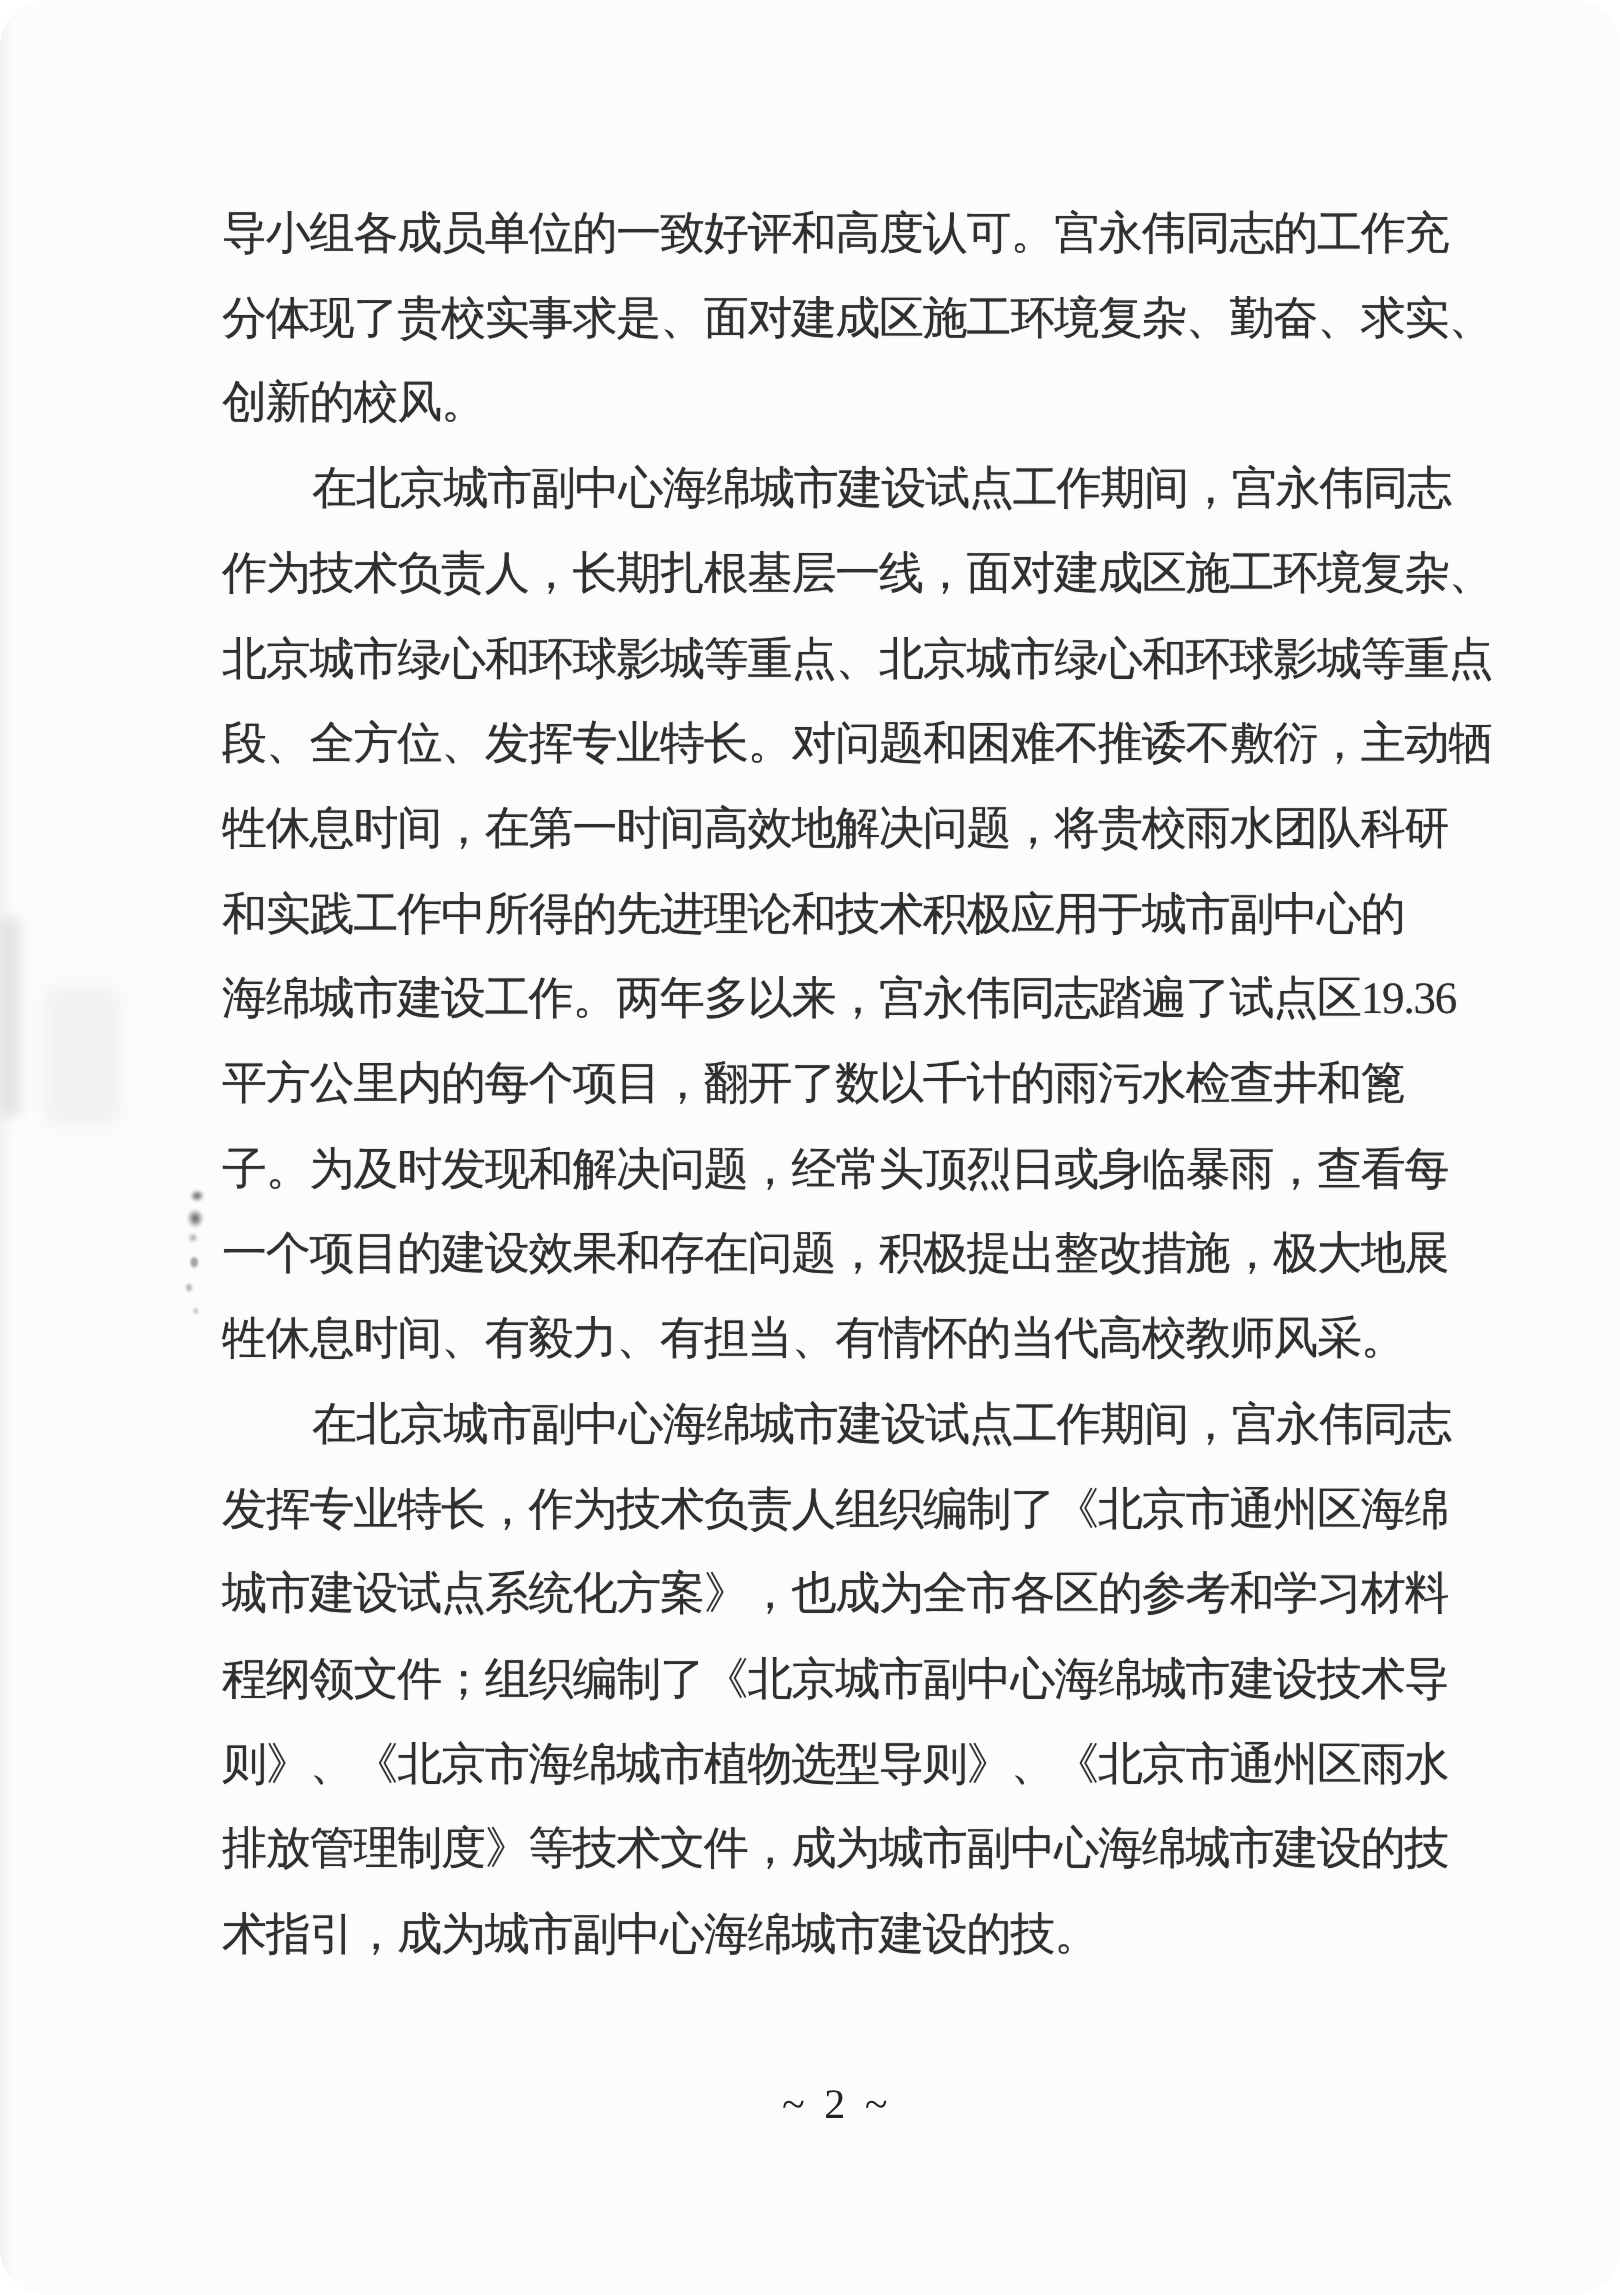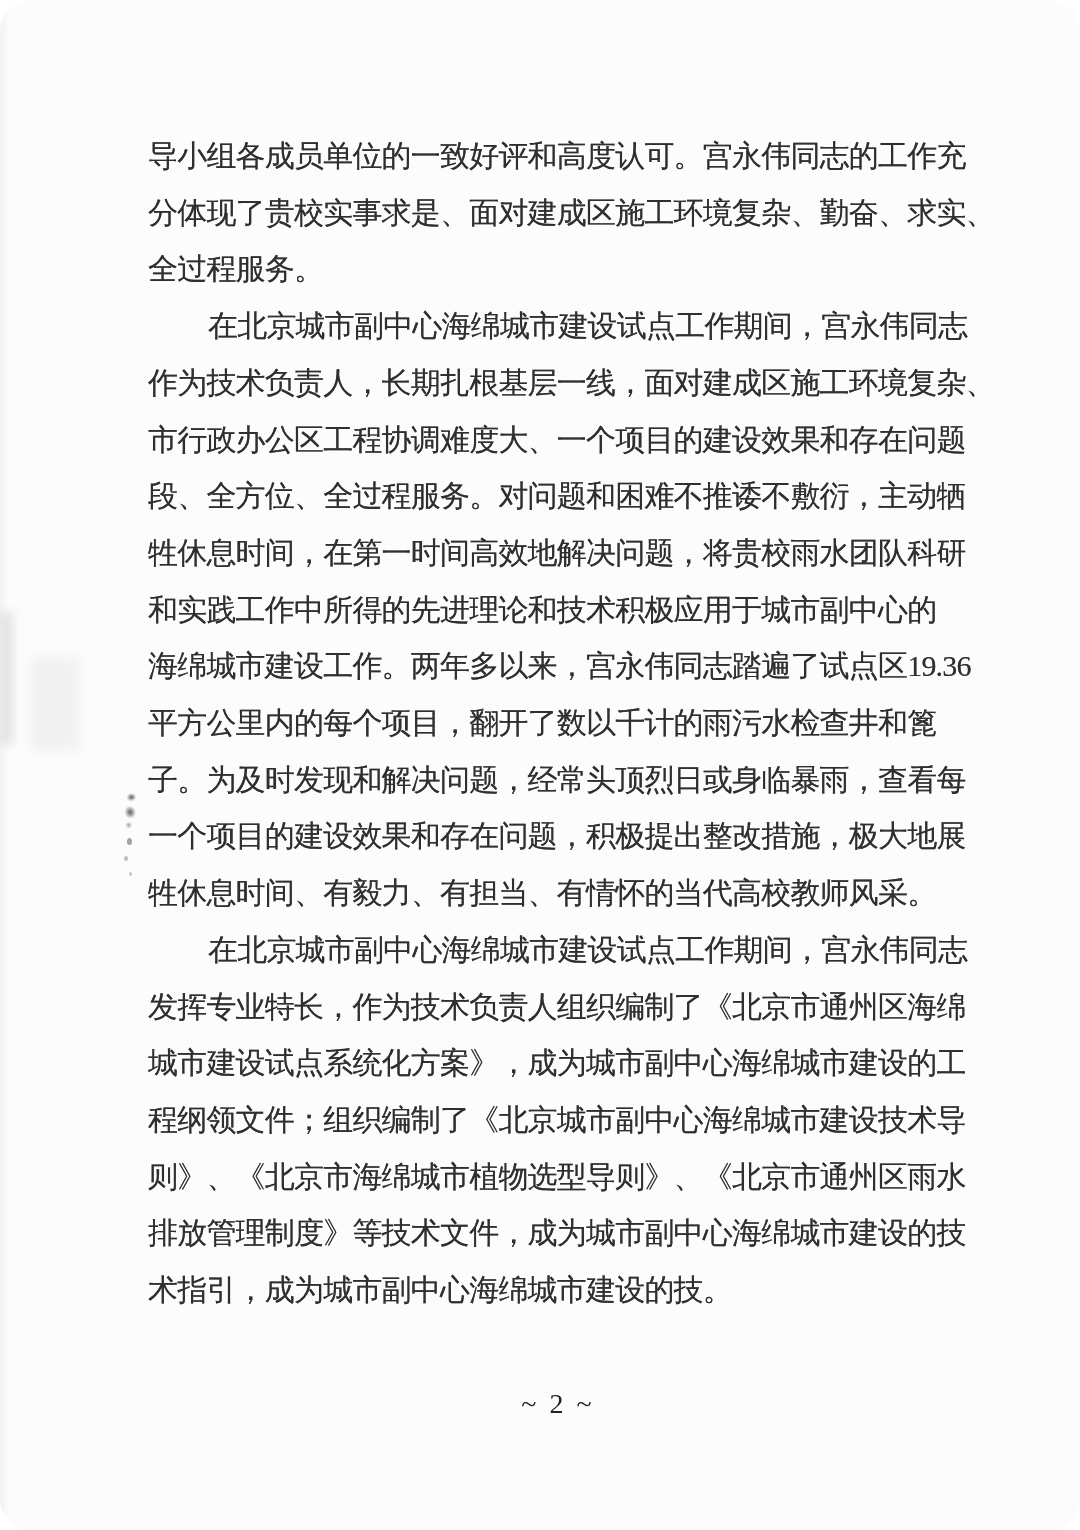--- a/index.html
+++ b/index.html
@@ -100,35 +100,35 @@
 <body>
 
 <div class="page">
 
   <div class="edge-strip-1"></div>
   <div class="edge-strip-2"></div>
 
   <div class="textblock">
     <div class="line">导小组各成员单位的一致好评和高度认可。宫永伟同志的工作充</div>
     <div class="line">分体现了贵校实事求是、面对建成区施工环境复杂、勤奋、求实、</div>
-    <div class="line para-end">全过程服务。</div>
+    <div class="line para-end">创新的校风。</div>
     <div class="line indent">在北京城市副中心海绵城市建设试点工作期间，宫永伟同志</div>
     <div class="line">作为技术负责人，长期扎根基层一线，面对建成区施工环境复杂、</div>
-    <div class="line">市行政办公区工程协调难度大、一个项目的建设效果和存在问题</div>
-    <div class="line">段、全方位、全过程服务。对问题和困难不推诿不敷衍，主动牺</div>
+    <div class="line">北京城市绿心和环球影城等重点、北京城市绿心和环球影城等重点</div>
+    <div class="line">段、全方位、发挥专业特长。对问题和困难不推诿不敷衍，主动牺</div>
     <div class="line">牲休息时间，在第一时间高效地解决问题，将贵校雨水团队科研</div>
     <div class="line">和实践工作中所得的先进理论和技术积极应用于城市副中心的</div>
     <div class="line">海绵城市建设工作。两年多以来，宫永伟同志踏遍了试点区19.36</div>
     <div class="line">平方公里内的每个项目，翻开了数以千计的雨污水检查井和篦</div>
     <div class="line">子。为及时发现和解决问题，经常头顶烈日或身临暴雨，查看每</div>
     <div class="line">一个项目的建设效果和存在问题，积极提出整改措施，极大地展</div>
     <div class="line para-end">牲休息时间、有毅力、有担当、有情怀的当代高校教师风采。</div>
     <div class="line indent">在北京城市副中心海绵城市建设试点工作期间，宫永伟同志</div>
     <div class="line">发挥专业特长，作为技术负责人组织编制了《北京市通州区海绵</div>
-    <div class="line">城市建设试点系统化方案》，成为城市副中心海绵城市建设的工</div>
+    <div class="line">城市建设试点系统化方案》，也成为全市各区的参考和学习材料</div>
     <div class="line">程纲领文件；组织编制了《北京城市副中心海绵城市建设技术导</div>
     <div class="line">则》、《北京市海绵城市植物选型导则》、《北京市通州区雨水</div>
     <div class="line">排放管理制度》等技术文件，成为城市副中心海绵城市建设的技</div>
     <div class="line para-end">术指引，成为城市副中心海绵城市建设的技。</div>
   </div>
 
   <div class="smudge-blob"></div>
   <div class="smudge-speck speck-1"></div>
   <div class="smudge-speck speck-2"></div>
   <div class="smudge-speck speck-3"></div>

